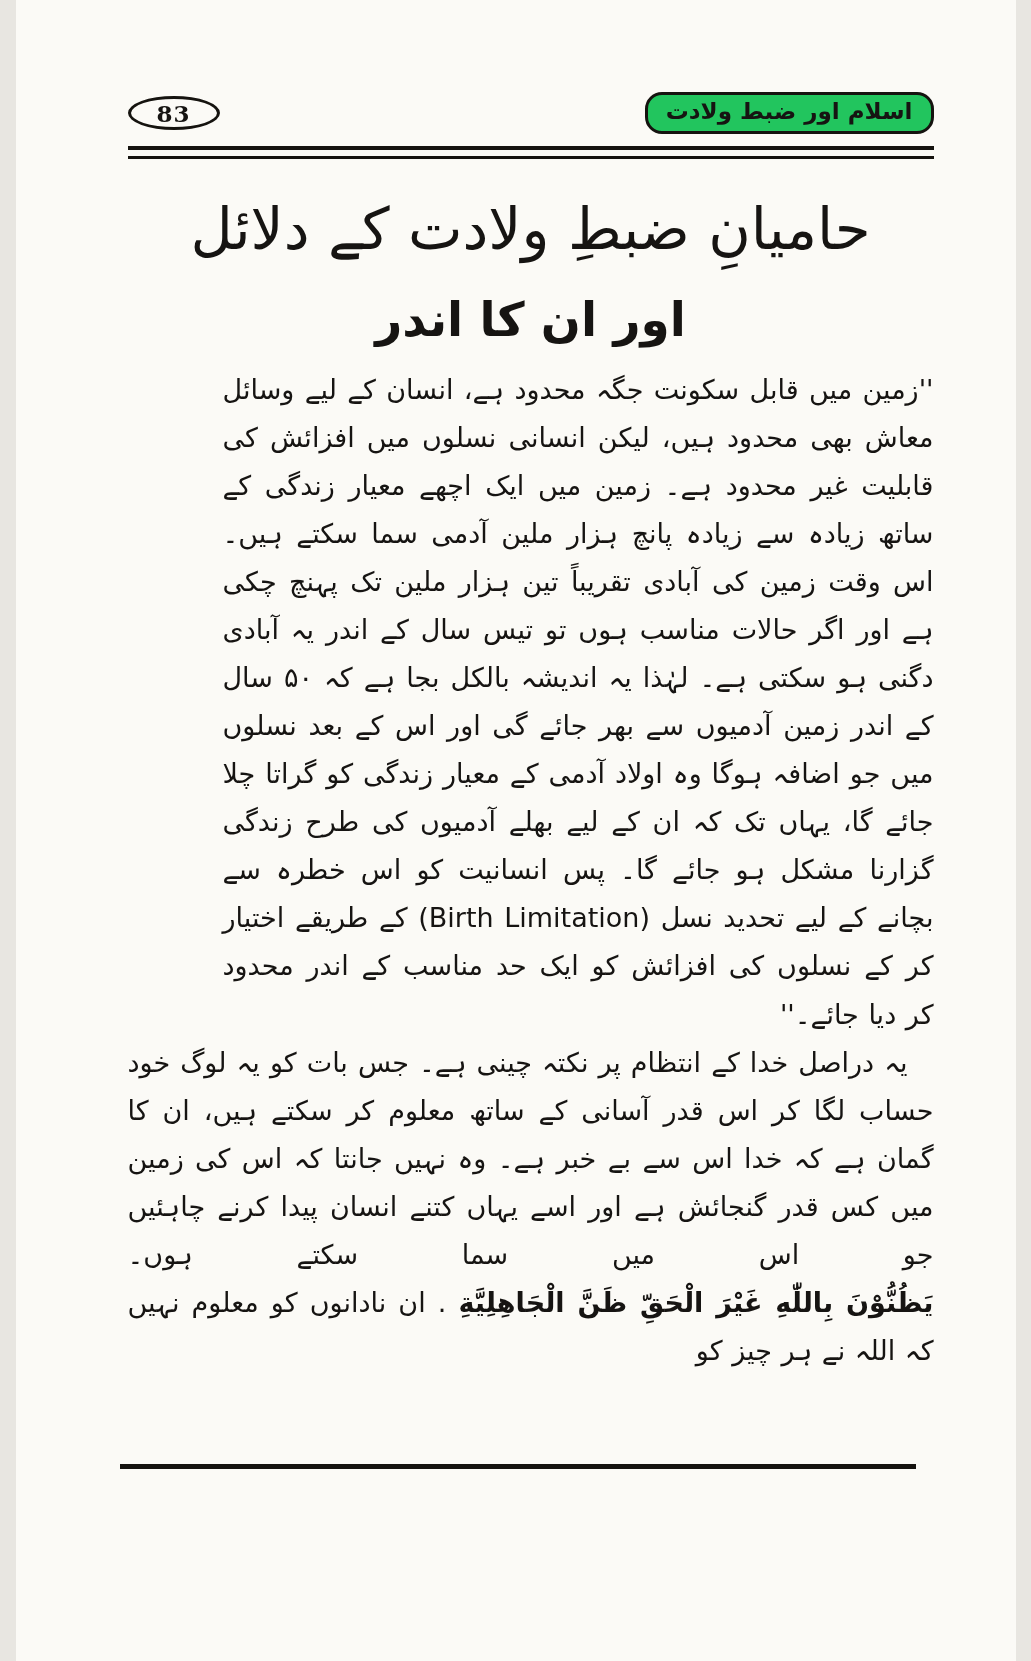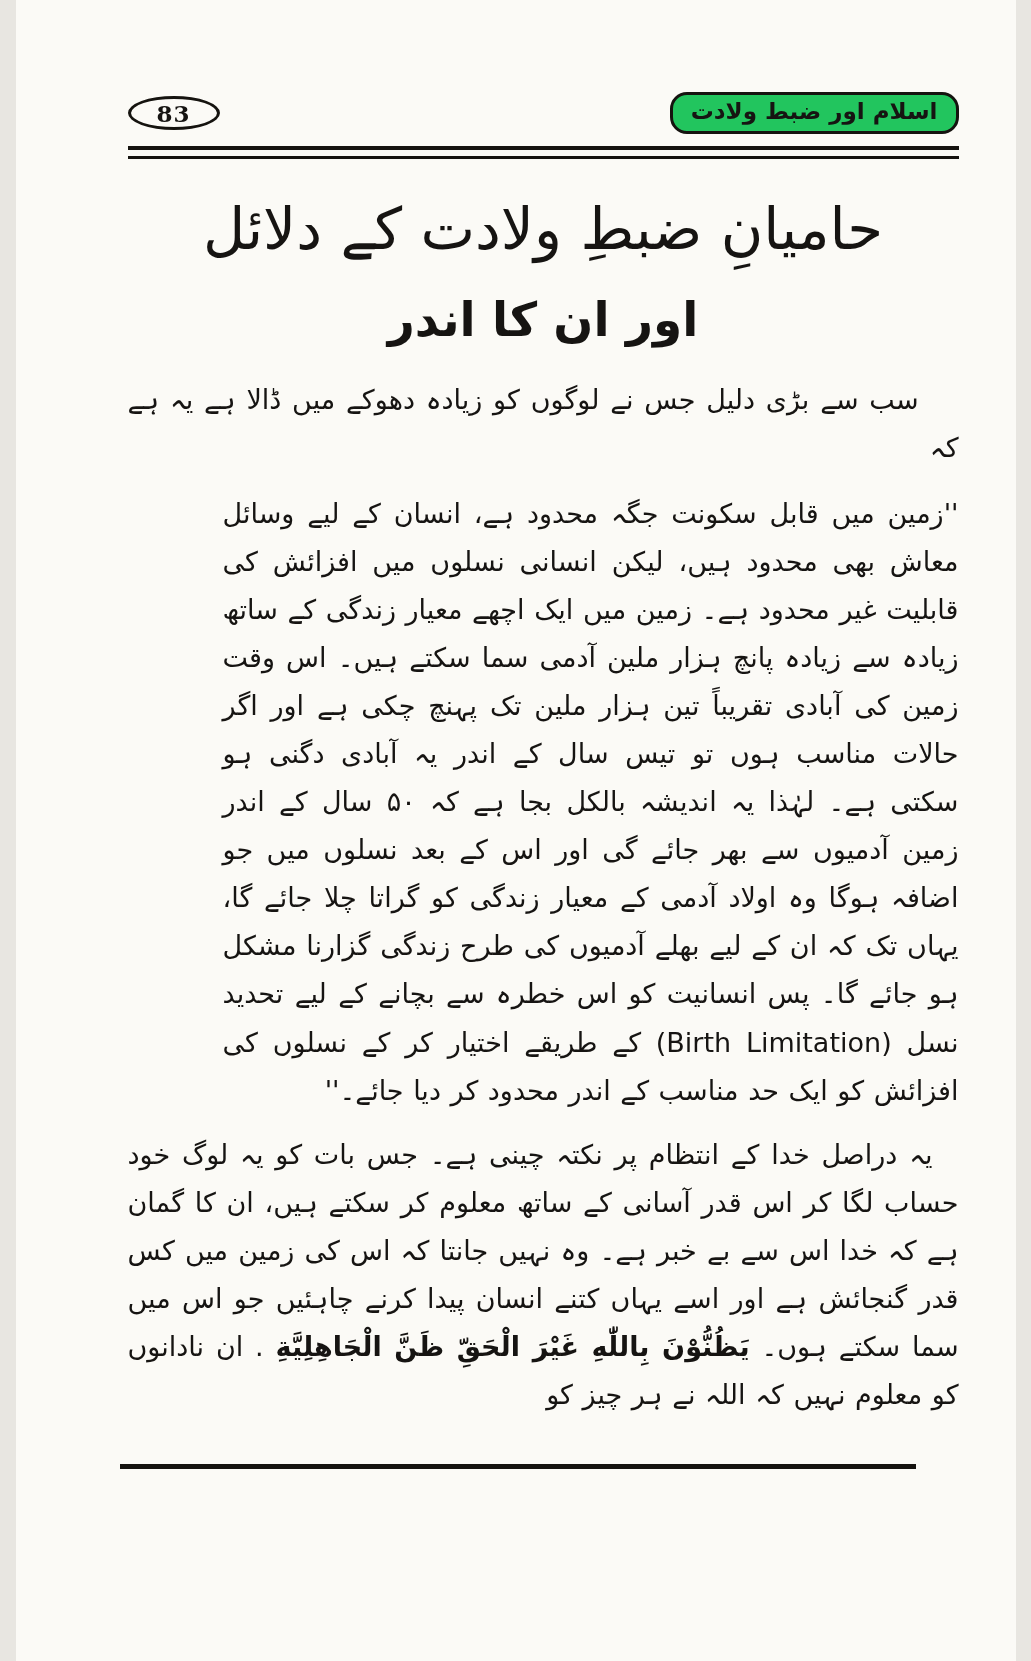--- a/index.html
+++ b/index.html
@@ -10,21 +10,21 @@
   }
   .page {
     position: relative;
     width: 1000px;
     height: 1661px;
     margin: 0 auto;
     background: #fbfaf6;
     color: #161412;
     overflow: hidden;
     box-sizing: border-box;
-    padding: 92px 57px 0 112px;
+    padding: 92px 82px 0 112px;
     direction: rtl;
   }
   
   .page-header {
     display: flex;
     flex-direction: row-reverse;
     justify-content: space-between;
     align-items: center;
     height: 42px;
   }
@@ -93,21 +93,21 @@
   }
   .intro-para {
     margin-top: 28px;
     text-indent: 40px;
   }
   .quote-para {
     margin-top: 18px;
     padding-left: 95px;   
   }
   .second-para {
-    margin-top: 16px;
+    margin-top: 0;
     text-indent: 26px;
   }
   .arabic-verse {
     font-weight: bold;
     white-space: nowrap;
   }
   
   .bottom-rule {
     position: absolute;
     left: 104px;
@@ -131,21 +131,20 @@
     </div>
   </header>
 
   <div class="double-rule"></div>
 
   <h1 class="chapter-title-1">حامیانِ ضبطِ ولادت کے دلائل</h1>
 
   <h2 class="chapter-title-2">اور ان کا اندر</h2>
 
 
-  <p class="body-para intro-para">سب سے بڑی دلیل جس نے لوگوں کو زیادہ دھوکے میں ڈالا ہے یہ ہے کہ</p>
 
   <p class="body-para quote-para">''زمین میں قابل سکونت جگہ محدود ہے، انسان کے لیے وسائل معاش بھی محدود ہیں، لیکن انسانی نسلوں میں افزائش کی قابلیت غیر محدود ہے۔ زمین میں ایک اچھے معیار زندگی کے ساتھ زیادہ سے زیادہ پانچ ہزار ملین آدمی سما سکتے ہیں۔ اس وقت زمین کی آبادی تقریباً تین ہزار ملین تک پہنچ چکی ہے اور اگر حالات مناسب ہوں تو تیس سال کے اندر یہ آبادی دگنی ہو سکتی ہے۔ لہٰذا یہ اندیشہ بالکل بجا ہے کہ ۵۰ سال کے اندر زمین آدمیوں سے بھر جائے گی اور اس کے بعد نسلوں میں جو اضافہ ہوگا وہ اولاد آدمی کے معیار زندگی کو گراتا چلا جائے گا، یہاں تک کہ ان کے لیے بھلے آدمیوں کی طرح زندگی گزارنا مشکل ہو جائے گا۔ پس انسانیت کو اس خطرہ سے بچانے کے لیے تحدید نسل (Birth Limitation) کے طریقے اختیار کر کے نسلوں کی افزائش کو ایک حد مناسب کے اندر محدود کر دیا جائے۔''</p>
 
   <p class="body-para second-para">
     <span>یہ دراصل خدا کے انتظام پر نکتہ چینی ہے۔ جس بات کو یہ لوگ خود حساب لگا کر اس قدر آسانی کے ساتھ معلوم کر سکتے ہیں، ان کا گمان ہے کہ خدا اس سے بے خبر ہے۔ وہ نہیں جانتا کہ اس کی زمین میں کس قدر گنجائش ہے اور اسے یہاں کتنے انسان پیدا کرنے چاہئیں جو اس میں سما سکتے ہوں۔ </span><span class="arabic-verse">یَظُنُّوْنَ بِاللّٰهِ غَیْرَ الْحَقِّ ظَنَّ الْجَاهِلِیَّةِ</span><span> . ان نادانوں کو معلوم نہیں کہ اللہ نے ہر چیز کو</span>
   </p>
 
   <div class="bottom-rule"></div>
 
 </div>

